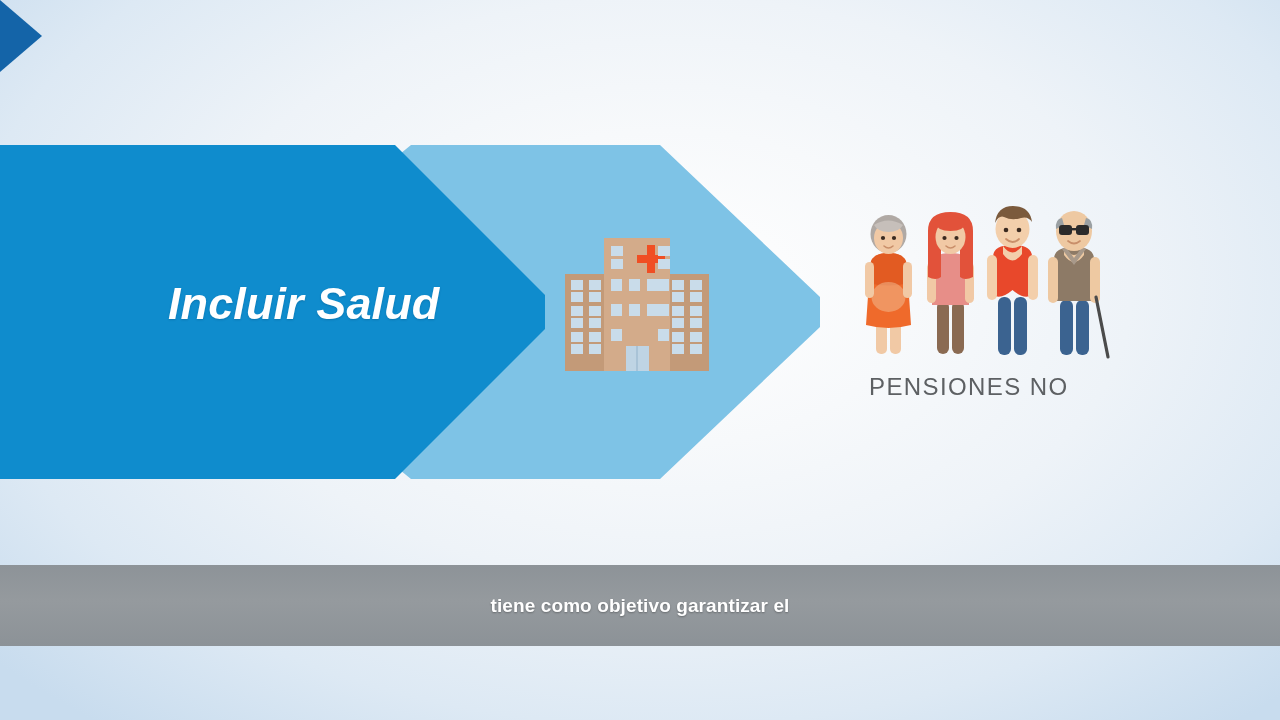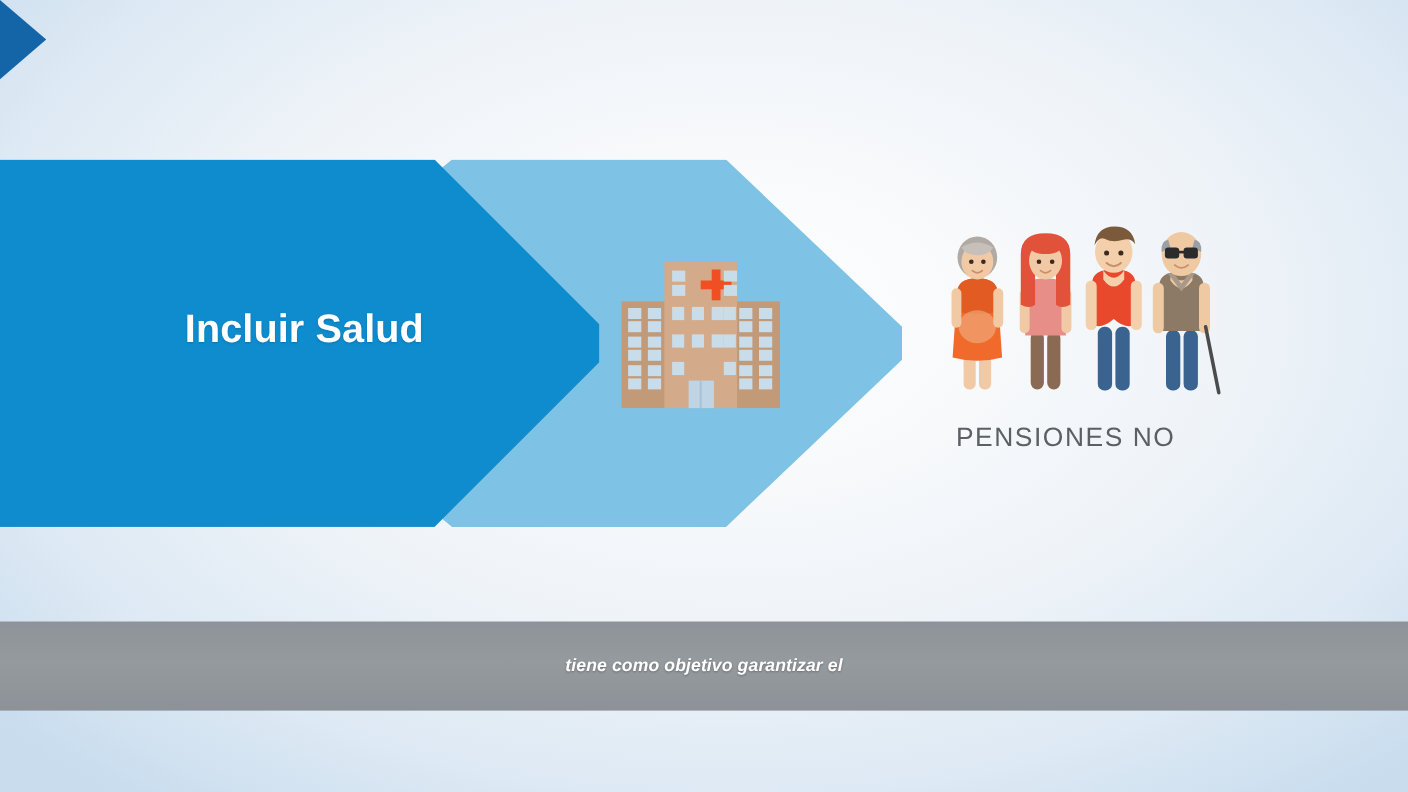--- a/index.html
+++ b/index.html
@@ -35,54 +35,54 @@
     clip-path: polygon(0 0, 100% 50%, 0 100%);
   }
 
   
   #title-block{
     position:absolute;left:168px;top:276px;width:340px;
     color:#ffffff;line-height:1.0;
     text-shadow:0 1px 2px rgba(0,60,100,.28);
   }
   #title-line1{font-size:27px;font-weight:400;letter-spacing:.2px;display:block;}
-  #title-line2{font-size:36px;font-weight:700;letter-spacing:.1px;display:block;margin-top:5px;}
+  #title-line2{font-size:45px;font-weight:700;letter-spacing:.1px;display:block;margin-top:5px;font-style:italic;}
 
   
   #hospital{position:absolute;left:565px;top:238px;width:144px;height:133px;}
   .hosp-wing{position:absolute;background:#c39a78;}
   #hosp-left{left:0px;top:36px;width:43px;height:97px;}
   #hosp-right{left:101px;top:36px;width:43px;height:97px;}
   #hosp-center{position:absolute;left:39px;top:0px;width:66px;height:133px;background:#d3ab8a;}
   #hosp-cross-v{position:absolute;left:82px;top:7px;width:8px;height:28px;background:#f04e23;}
   #hosp-cross-h{position:absolute;left:72px;top:17px;width:28px;height:8px;background:#f04e23;}
   .win{position:absolute;background:#c9dcea;}
   #hosp-door{position:absolute;left:61px;top:108px;width:23px;height:25px;background:#bfd4e4;}
   #hosp-door-split{position:absolute;left:71px;top:108px;width:2px;height:25px;background:#a9c3d7;}
 
   
   #people{position:absolute;left:862px;top:205px;width:248px;height:155px;}
 
   
   #pension-label{
-    position:absolute;left:869px;top:384px;width:250px;
+    position:absolute;left:869px;top:373px;width:250px;
     font-size:24px;font-weight:400;color:#5d6063;line-height:1.18;
     letter-spacing:1.4px;
   }
   #pension-l1,#pension-l2{display:block;}
 
   
   #subtitle-bar{
     position:absolute;left:0;top:565px;width:1280px;height:81px;
     background:linear-gradient(180deg,#8d9398 0%,#959a9e 45%,#8c9297 100%);
     display:flex;align-items:center;justify-content:center;
   }
   #subtitle-text{
-    text-align:center;color:#ffffff;font-style:italic;font-weight:700;
-    font-size:16px;line-height:1.32;letter-spacing:.1px;
+    text-align:center;color:#ffffff;font-weight:700;
+    font-size:19px;line-height:1.32;letter-spacing:.1px;
     text-shadow:0 1px 2px rgba(0,0,0,.30);
   }
   #subtitle-l1,#subtitle-l2{display:block;}
 </style>
 </head>
 <body>
 
 <div id="stage">
 
   <div id="arrow-light" class="arrow-band"></div>

